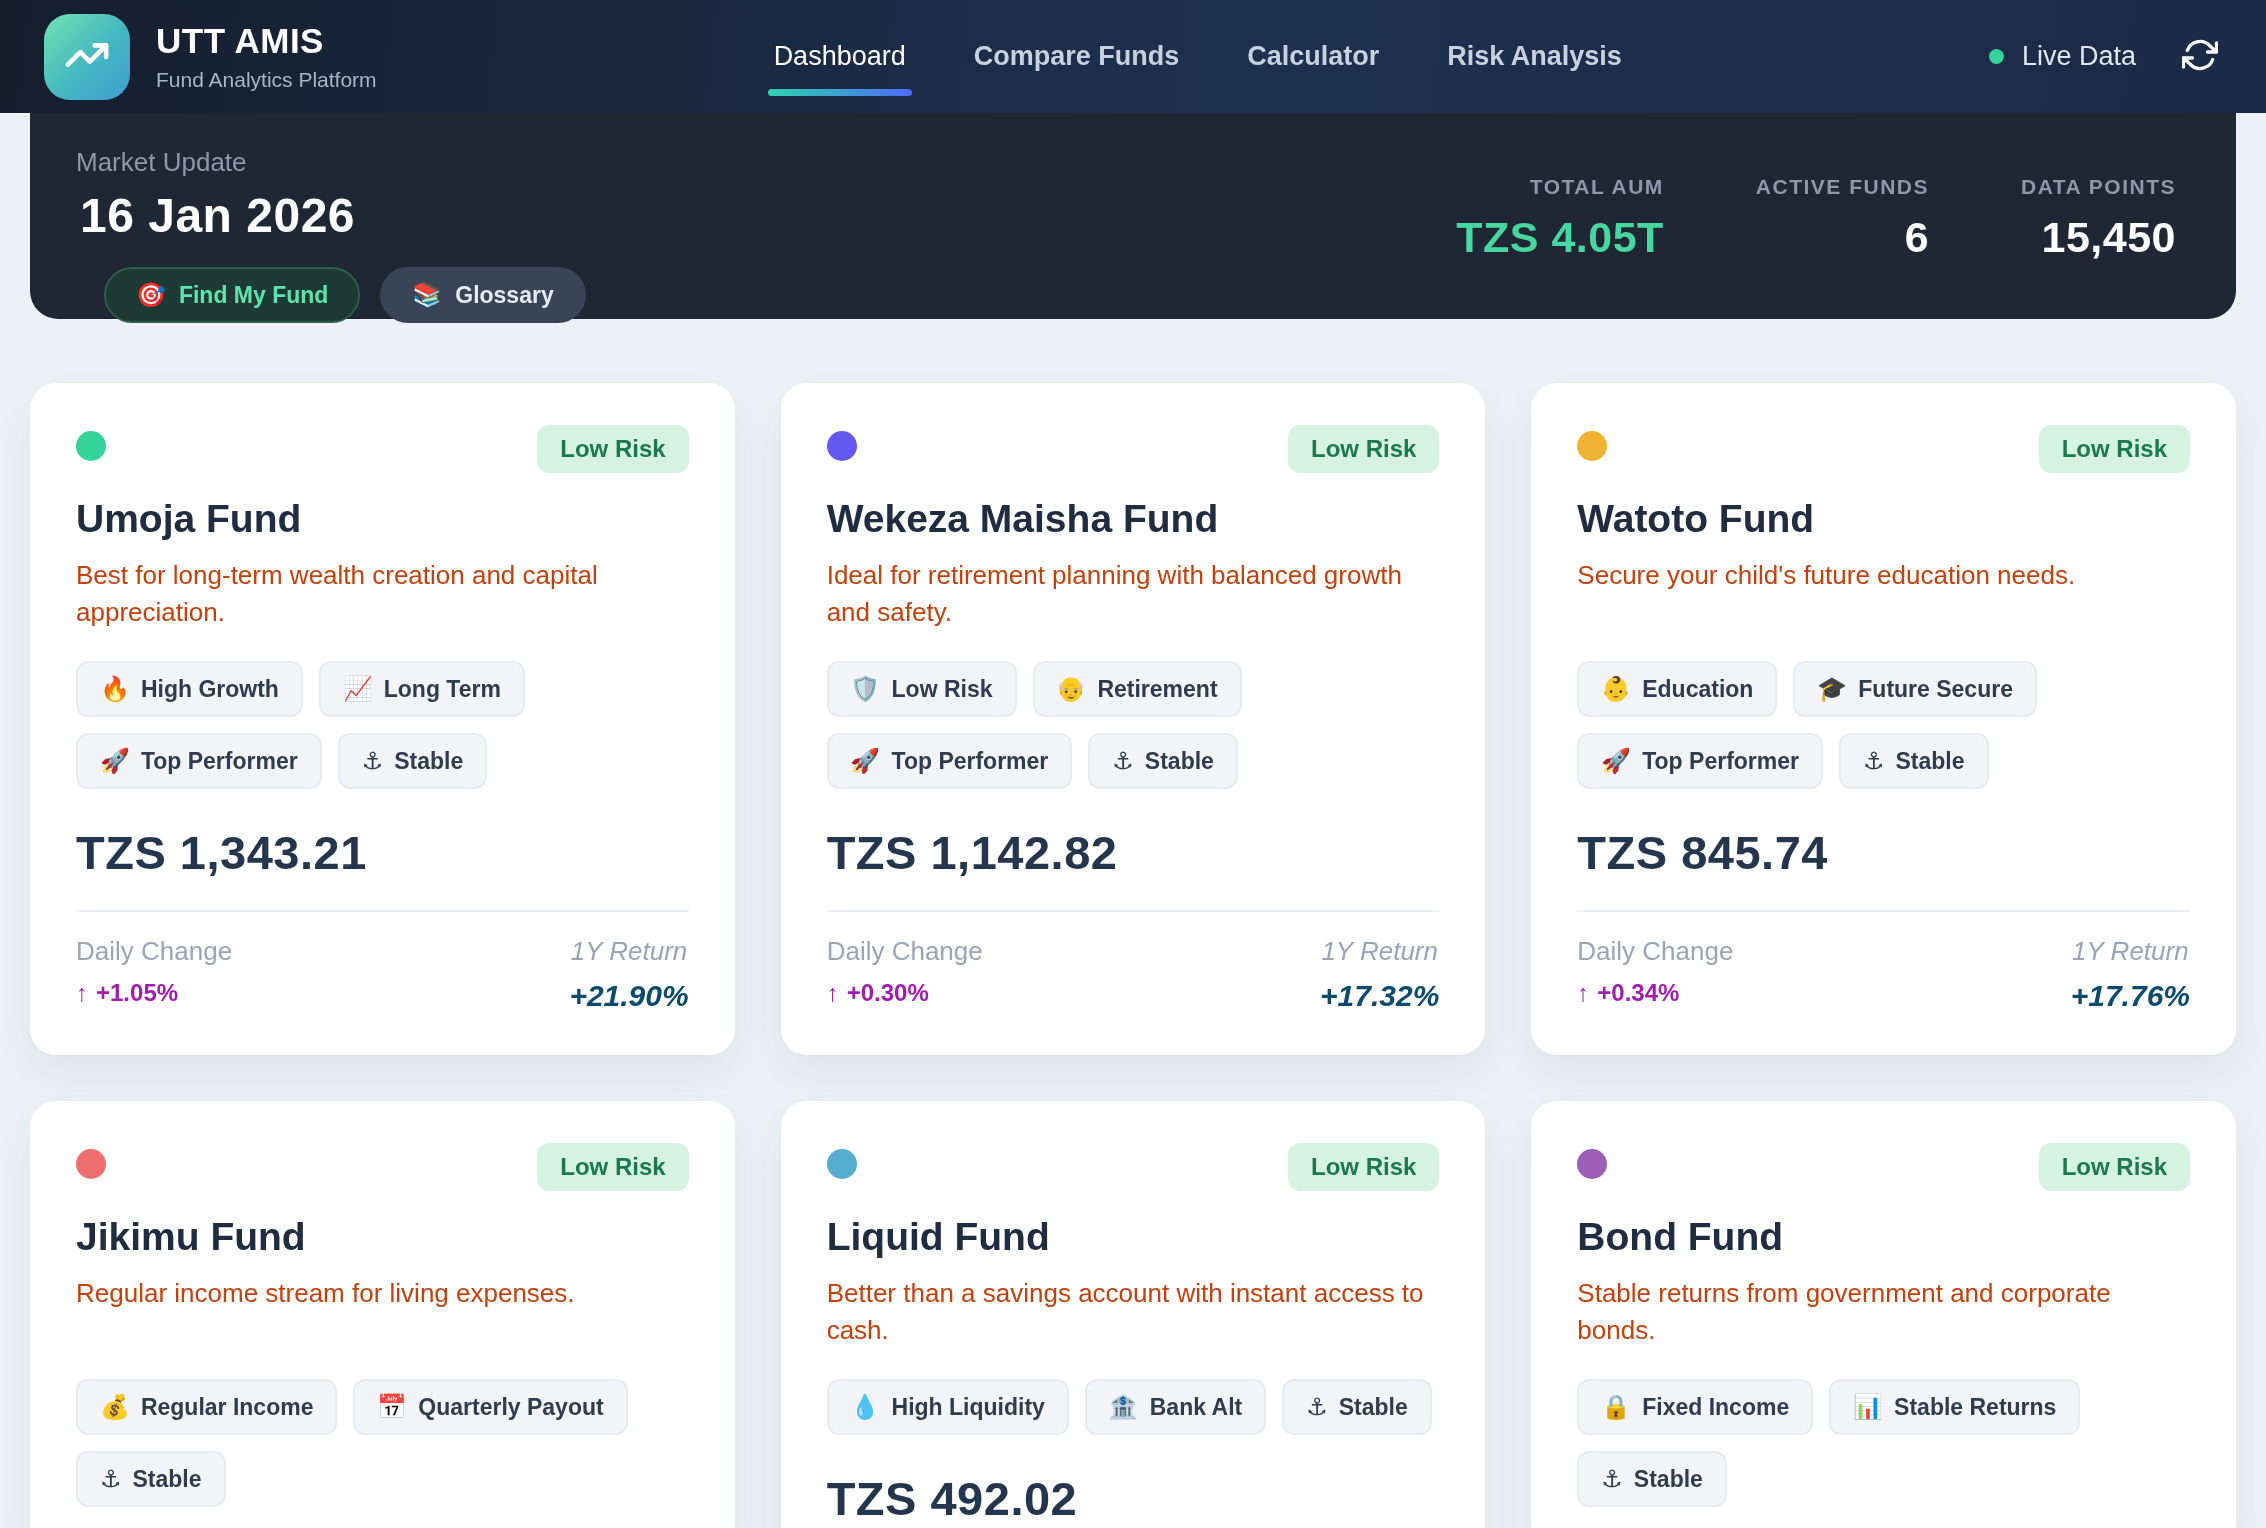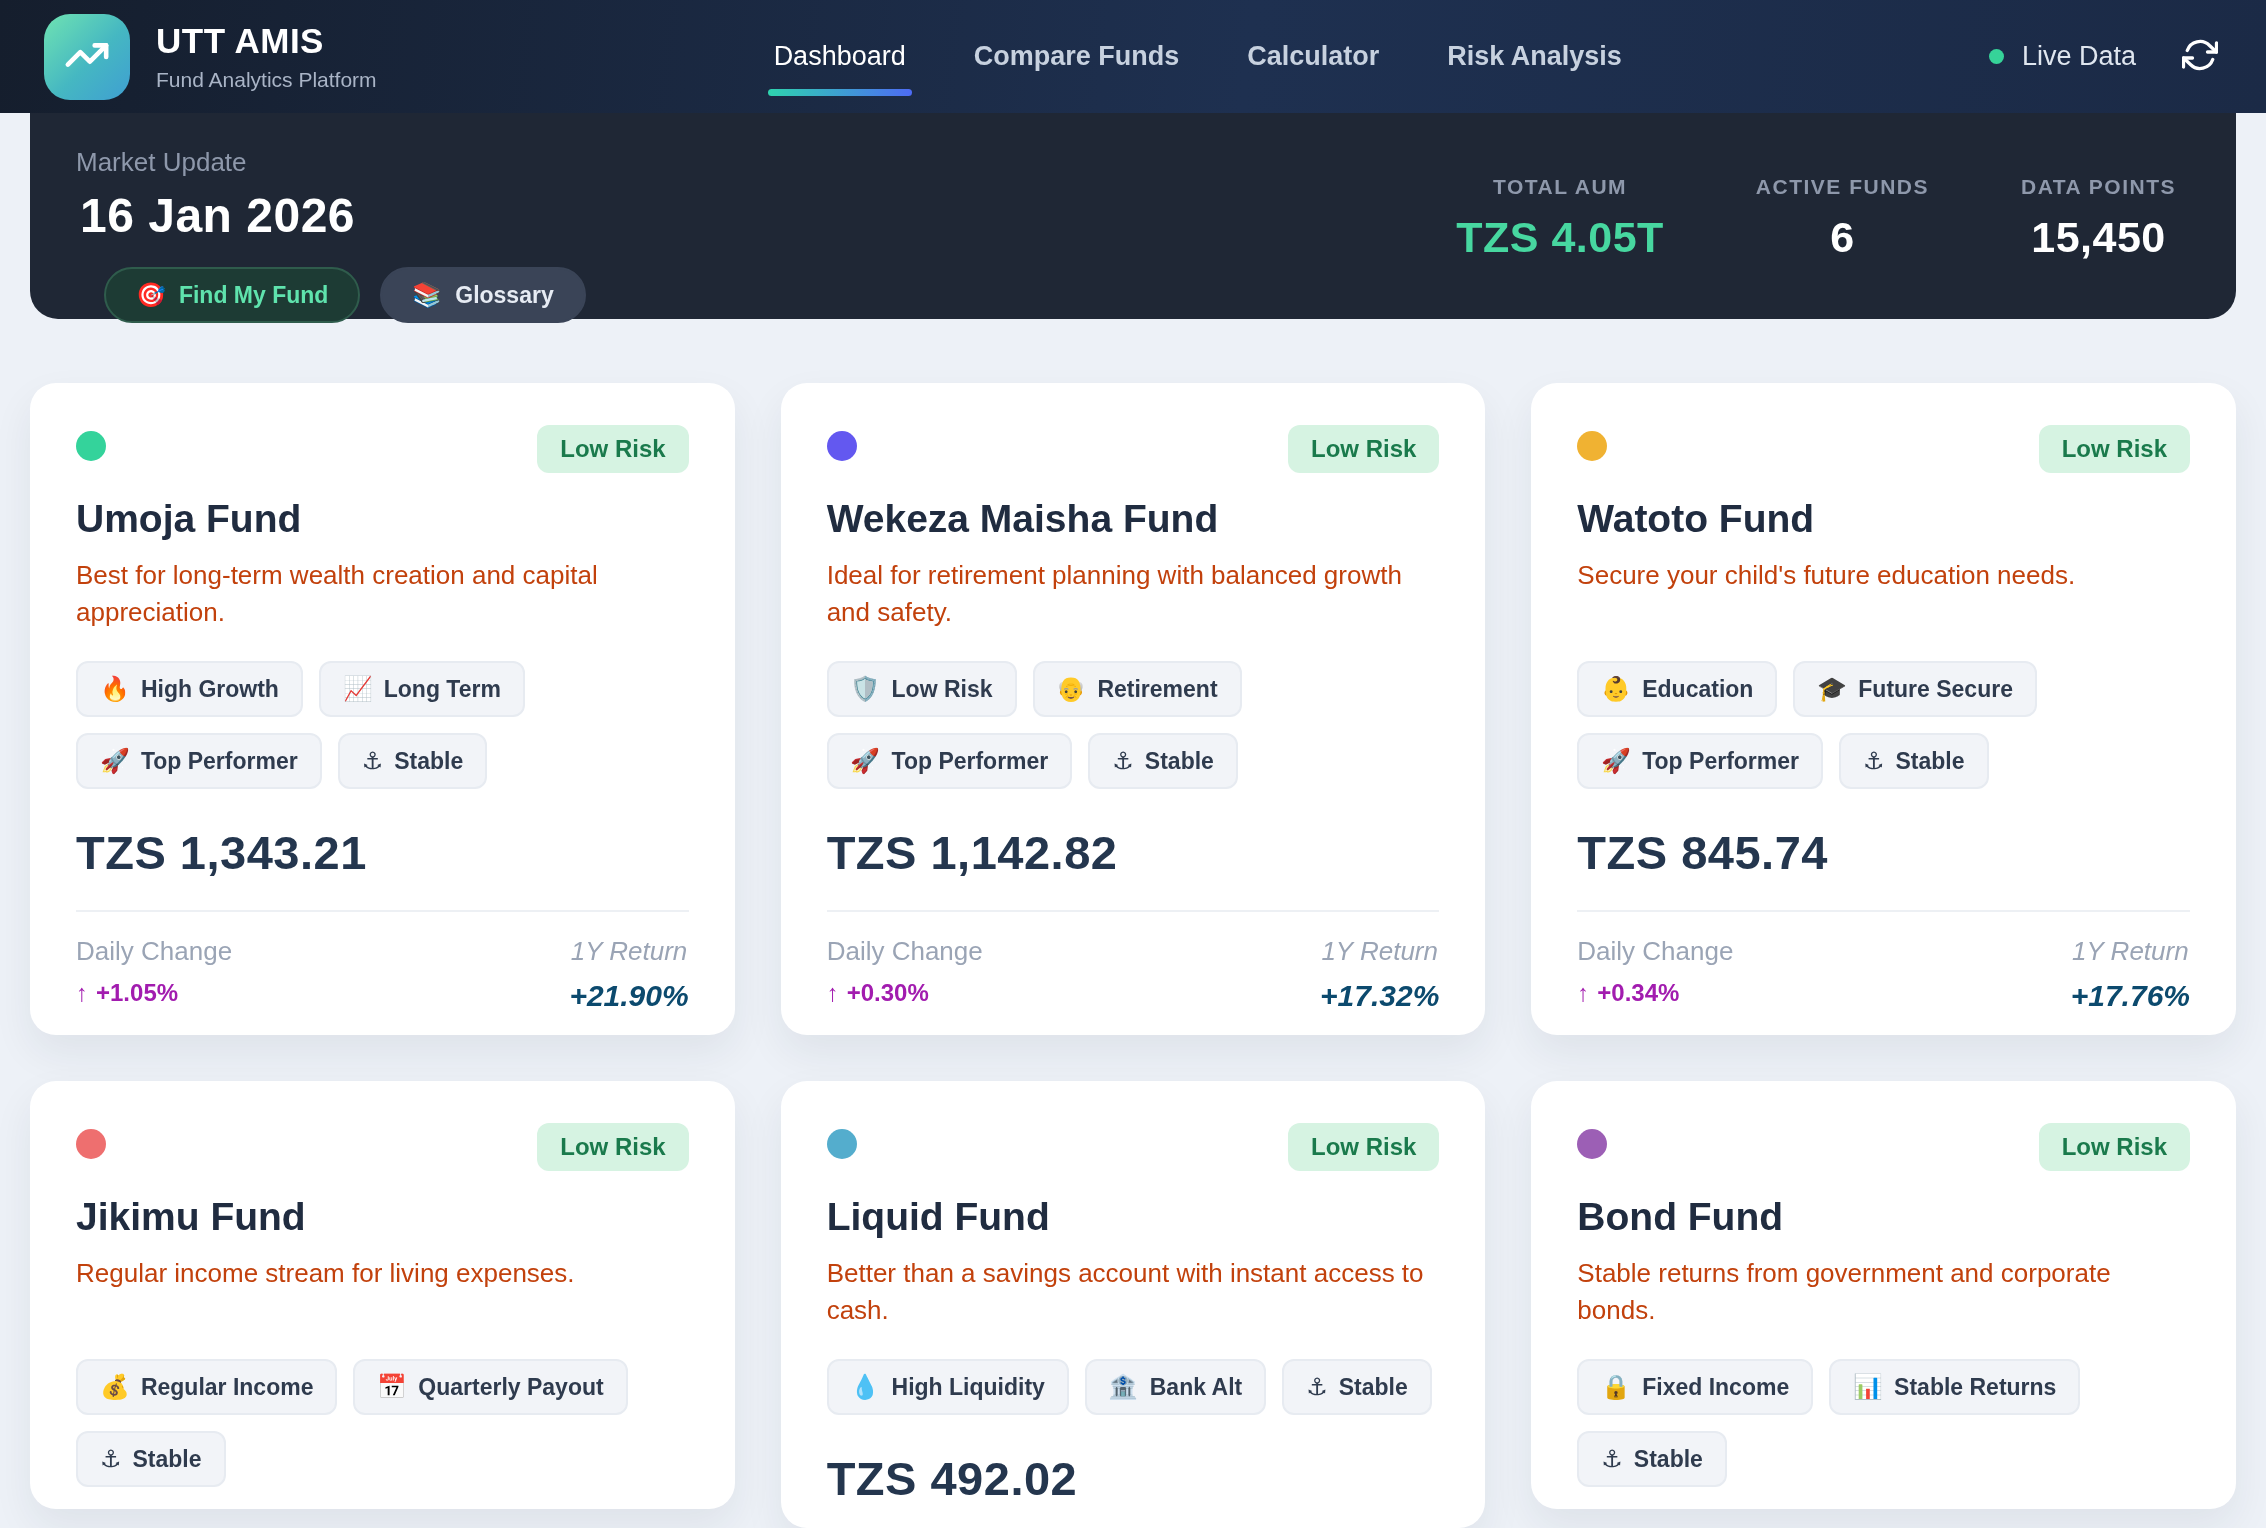--- a/index.html
+++ b/index.html
@@ -54,33 +54,33 @@
     display:flex; align-items:center; gap:13px;
     border-radius:999px; padding:12px 30px;
     font-size:23px; font-weight:700; cursor:pointer;
     font-family:inherit;
   }
   .pill-btn .btn-emoji{ font-size:24px; }
   .btn-find{ background:#1d3b34; border:2px solid #2f5c4c; color:#5fe3ad; }
   .btn-glossary{ background:#3a4457; border:2px solid #3a4457; color:#e6ebf3; }
 
   .hero-stats{ display:flex; gap:92px; padding-top:28px; }
-  .stat{ text-align:center; }
+  .stat{ text-align:right; }
   .stat-label{ color:#8e98ab; font-size:21px; font-weight:600; letter-spacing:1.5px; }
   .stat-value{ font-size:43px; font-weight:800; margin-top:14px; letter-spacing:.5px; }
 
   
   .grid{
     margin:64px 30px 0;
     display:grid; grid-template-columns:repeat(3,1fr); gap:46px;
     align-items:start;
   }
   .card{
     background:#ffffff; border-radius:26px;
-    padding:42px 46px 22px;
+    padding:42px 46px 42px;
     box-shadow:0 18px 40px rgba(30,41,59,.07);
   }
   .card-top{ display:flex; justify-content:space-between; align-items:flex-start; }
   .fund-dot{ width:30px; height:30px; border-radius:50%; margin-top:6px; }
   .risk-badge{
     background:#d6f3e2; color:#1a7a4c; font-size:24px; font-weight:700;
     padding:10px 23px; border-radius:12px;
   }
   .fund-name{ font-size:39px; font-weight:800; color:#202c40; margin:24px 0 16px; }
   .fund-desc{ font-size:26px; color:#c2410c; line-height:1.42; min-height:76px; margin-bottom:28px; }

